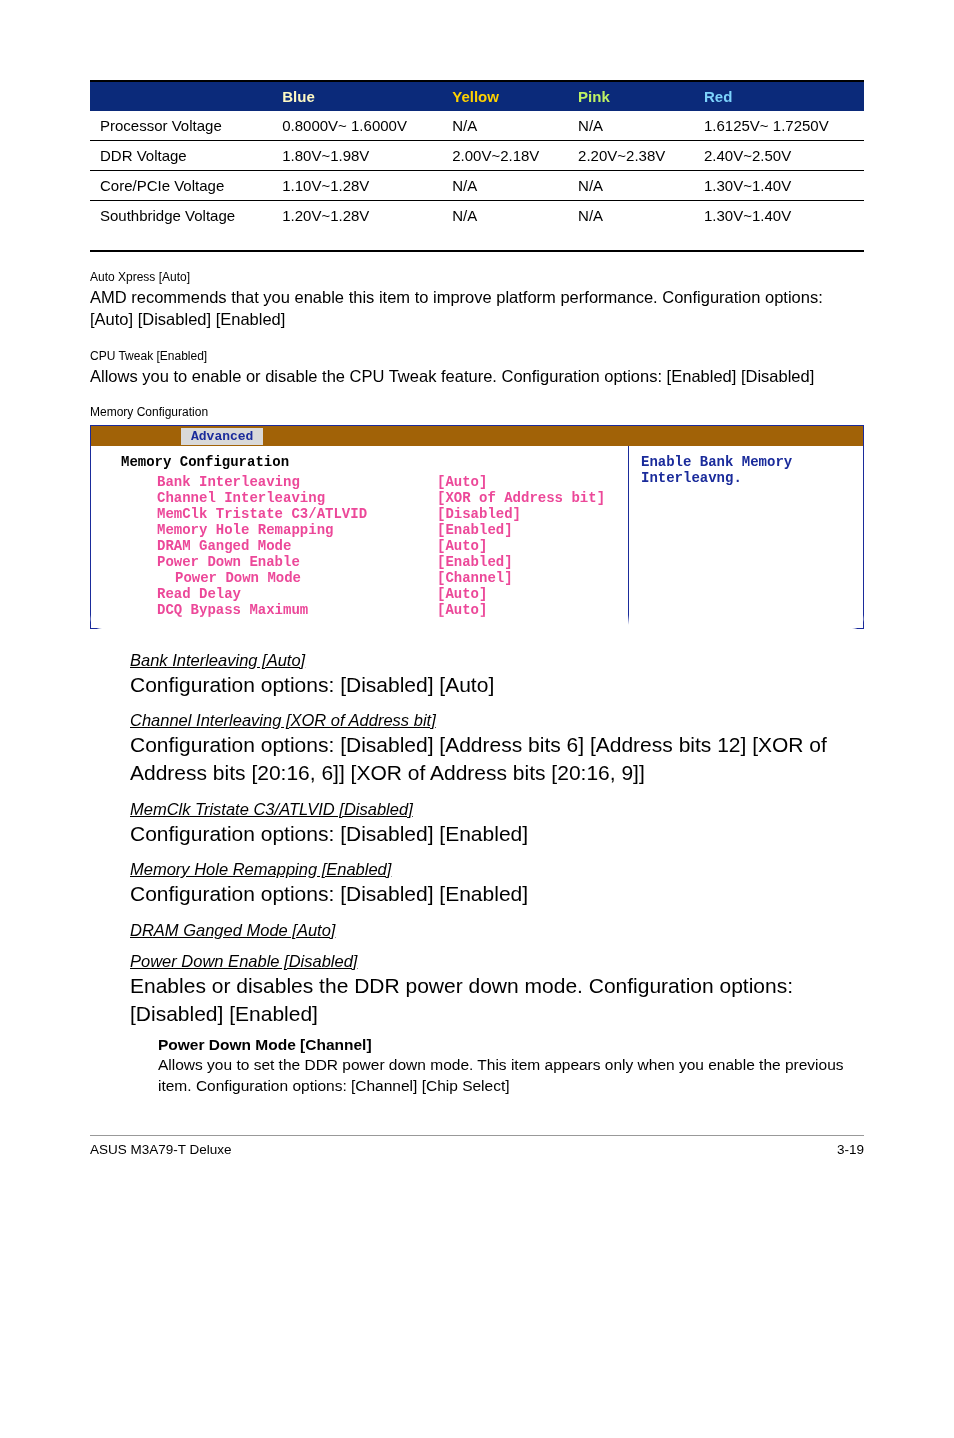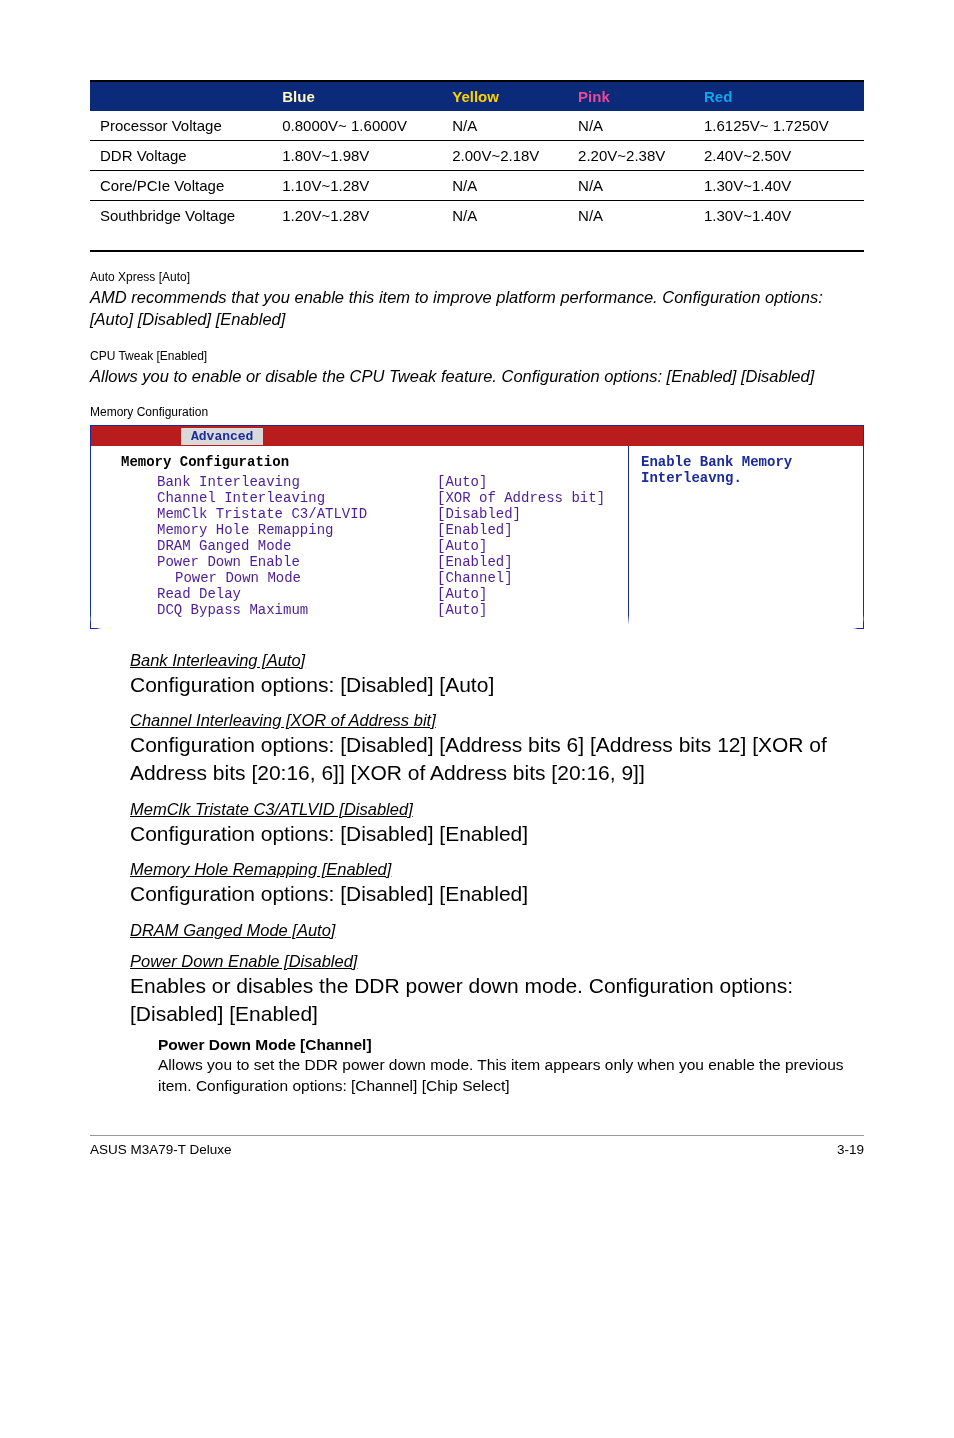--- a/index.html
+++ b/index.html
@@ -22,22 +22,22 @@
   }
   table.voltage th {
     background: #0b2a7a;
     color: #fff;
     font-weight: bold;
     padding: 6px 10px;
     text-align: left;
     font-size: 15px;
   }
   table.voltage th.yellow { color: #ffd100; }
-  table.voltage th.pink { color: #ec4899; }
-  table.voltage th.red { color: #0ea5e9; }
+  table.voltage th.pink { color: #bef264; }
+  table.voltage th.red { color: #7dd3fc; }
   table.voltage th.blue { color: #fef9c3; }
   table.voltage td {
     padding: 6px 10px;
     font-size: 15px;
     border-bottom: 1px solid #000;
   }
   table.voltage tr:first-child th:first-child {
     background: #0b2a7a;
   }
   .table-wrap {
@@ -46,34 +46,33 @@
   }
   h2.section {
     font-size: 12px;
     font-weight: normal;
     margin: 18px 0 2px 0;
   }
   p.desc {
     margin: 2px 0 10px 0;
     font-size: 16.5px;
     line-height: 1.35;
-    font-style: italic;
   }
   .bios-box {
     border: 1px solid #1a2b9b;
     background: #fff;
     padding: 0;
     margin-top: 6px;
     margin-bottom: 22px;
     font-family: "Courier New", monospace;
     font-size: 14px;
     position: relative;
   }
   .bios-header {
-    background: #b91c1c;
+    background: #a16207;
     height: 20px;
     position: relative;
   }
   .bios-tab {
     position: absolute;
     left: 90px;
     top: 2px;
     background: #d9d9d9;
     color: #1a2b9b;
     padding: 1px 10px;
@@ -94,22 +93,22 @@
     color: #1a2b9b;
     font-weight: bold;
   }
   .bios-title {
     color: #000;
     font-weight: bold;
     margin-bottom: 4px;
   }
   .bios-row {
     display: flex;
-    color: #4c1d95;
-    font-weight: normal;
+    color: #ec4899;
+    font-weight: bold;
     padding-left: 36px;
   }
   .bios-row .k { width: 280px; }
   .bios-row.indent .k { padding-left: 18px; width: 262px; }
   .bios-bottom-fade {
     height: 14px;
     background: linear-gradient(to bottom, rgba(255,255,255,0), #fff 70%);
     position: absolute;
     bottom: -1px; left: -1px; right: -1px;
     border-bottom-left-radius: 12px;

